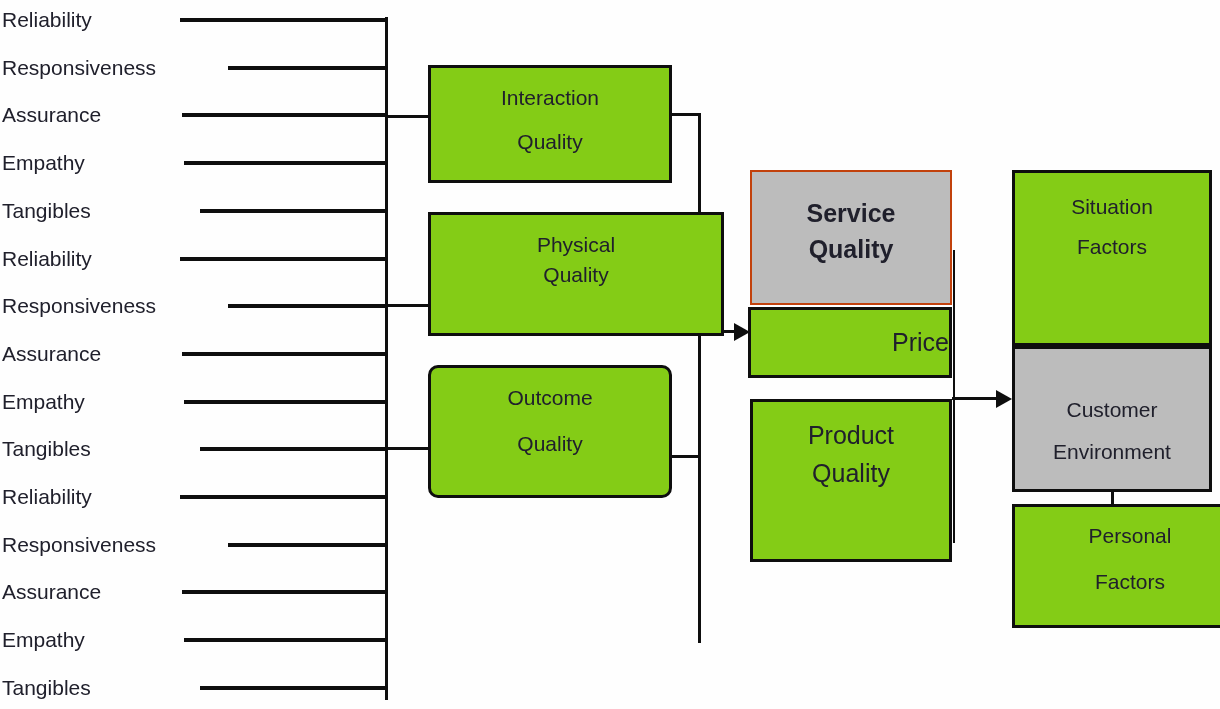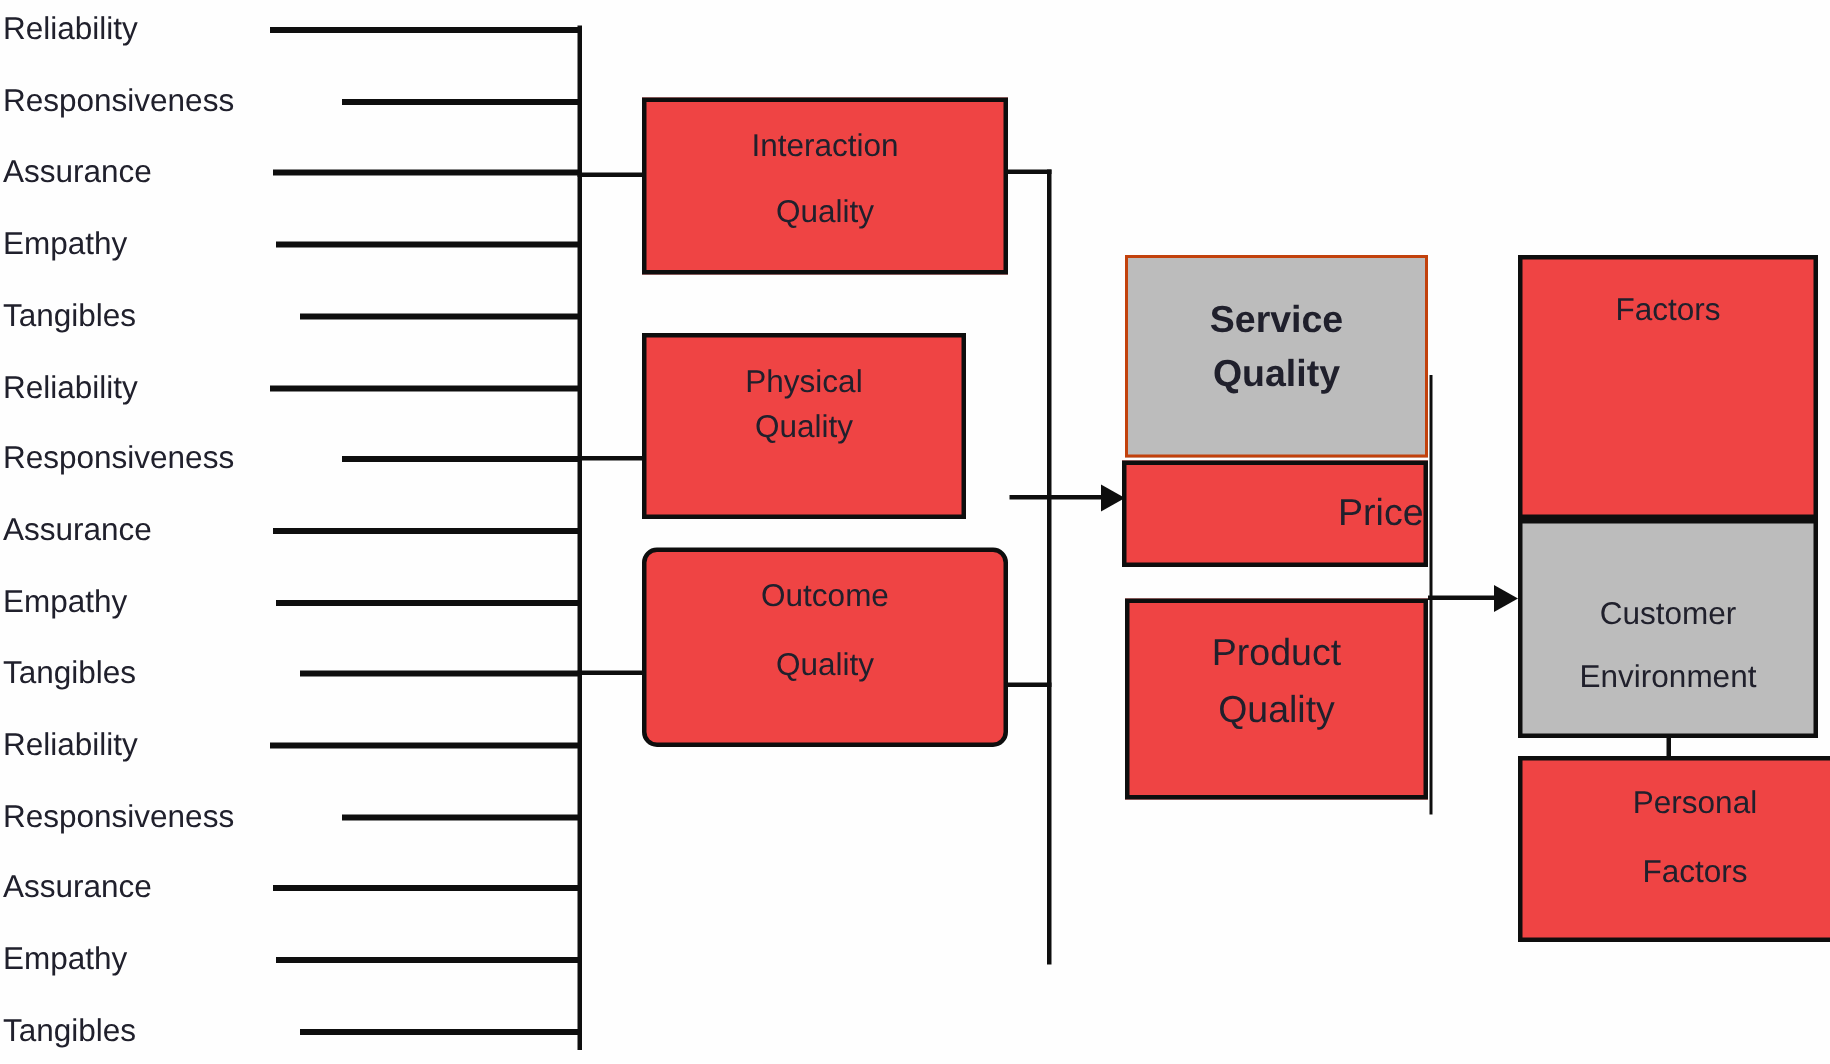--- a/index.html
+++ b/index.html
@@ -21,21 +21,21 @@
     position:absolute;left:2px;
     font-size:21px;line-height:26px;
     white-space:nowrap;color:var(--text);
   }
   .hline{position:absolute;height:4px;background:var(--line);}
   .vline{position:absolute;width:3px;background:var(--line);}
   .thin{height:3px;}
   .box{
     position:absolute;
     border:3px solid var(--line);
-    background:#ef4444;
+    background:#84cc16;
     text-align:center;
     box-sizing:border-box;
   }
   .box .ln{display:block;}
   .f20{font-size:21px;}
   .f25{font-size:25px;}
   .gray{background:var(--fill);}
   .soft-border{border:2px solid #c2410c;}
   .arrow-head{
     position:absolute;width:0;height:0;
@@ -101,45 +101,46 @@
   <div class="hline thin" style="left:952px;top:397px;width:46px;"></div>
   <div class="arrow-head" style="left:996px;top:390px;"></div>
 
   <div class="vline" style="left:1111px;top:490px;height:16px;"></div>
 
   <div class="box f20" style="left:428px;top:65px;width:244px;height:118px;padding-top:8px;line-height:44px;">
     <span class="ln">Interaction</span>
     <span class="ln">Quality</span>
   </div>
 
-  <div class="box f20" style="left:428px;top:222px;width:216px;height:124px;padding-top:15px;line-height:30px;">
+  <div class="box f20" style="left:428px;top:212px;width:296px;height:124px;padding-top:15px;line-height:30px;">
     <span class="ln">Physical</span>
     <span class="ln">Quality</span>
   </div>
 
   <div class="box f20" style="left:428px;top:365px;width:244px;height:133px;padding-top:7px;line-height:46px;border-radius:10px;">
     <span class="ln">Outcome</span>
     <span class="ln">Quality</span>
   </div>
 
   <div class="box gray soft-border f25" style="left:750px;top:170px;width:202px;height:135px;padding-top:23px;line-height:36px;font-weight:bold;">
     <span class="ln">Service</span>
     <span class="ln">Quality</span>
   </div>
 
   <div class="box f25" style="left:748px;top:307px;width:204px;height:71px;display:flex;align-items:center;justify-content:flex-end;">
     <span>Price</span>
   </div>
 
-  <div class="box f25" style="left:750px;top:399px;width:202px;height:134px;padding-top:14px;line-height:38px;">
+  <div class="box f25" style="left:750px;top:399px;width:202px;height:163px;padding-top:14px;line-height:38px;">
     <span class="ln">Product</span>
     <span class="ln">Quality</span>
   </div>
 
   <div class="box f20" style="left:1012px;top:170px;width:200px;height:176px;padding-top:14px;line-height:40px;">
+    <span class="ln">Situation</span>
     <span class="ln">Factors</span>
   </div>
 
   <div class="box gray f20" style="left:1012px;top:346px;width:200px;height:146px;padding-top:40px;line-height:42px;text-align:center;">
     <span class="ln">Customer</span>
     <span class="ln">Environment</span>
   </div>
 
   <div class="box f20" style="left:1012px;top:504px;width:236px;height:124px;padding-top:6px;line-height:46px;">
     <span class="ln">Personal</span>

